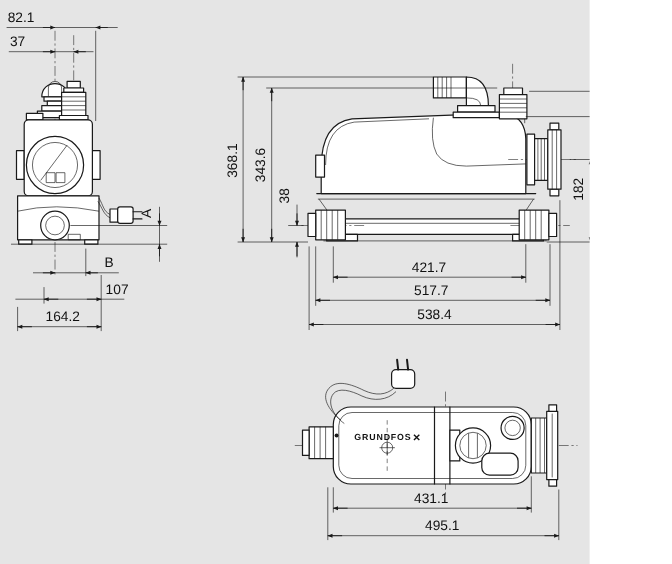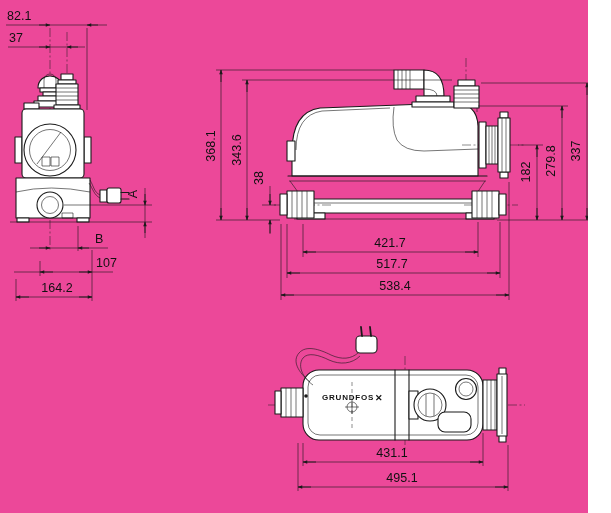--- a/index.html
+++ b/index.html
@@ -1,16 +1,16 @@
 <!DOCTYPE html>
 <html><head>
 <meta charset="utf-8">
 <style>
   html,body{margin:0;padding:0;background:#ffffff;}
-  .stage{width:588px;height:513px;background:#ec4899;position:relative;overflow:hidden;}
+  .stage{width:536px;height:513px;background:#e5e5e5;position:relative;overflow:hidden;}
   svg{display:block;}
   
   .o  {fill:none;stroke:#1a1a1a;stroke-width:1.1;stroke-linejoin:round;stroke-linecap:round;}
   .w  {fill:#ffffff;stroke:#1a1a1a;stroke-width:1.1;stroke-linejoin:round;}
   .t  {fill:none;stroke:#1a1a1a;stroke-width:0.6;stroke-linejoin:round;}
   .ext{fill:none;stroke:#1a1a1a;stroke-width:0.6;}
   .arr{fill:none;stroke:#1a1a1a;stroke-width:0.8;marker-end:url(#arrow);}
   .cl {fill:none;stroke:#1a1a1a;stroke-width:0.5;stroke-dasharray:9 2.5 2 2.5;}
   .dsh{fill:none;stroke:#1a1a1a;stroke-width:0.5;stroke-dasharray:4 3;}
   text{font-family:"Liberation Sans",sans-serif;font-size:12.5px;fill:#111;}

